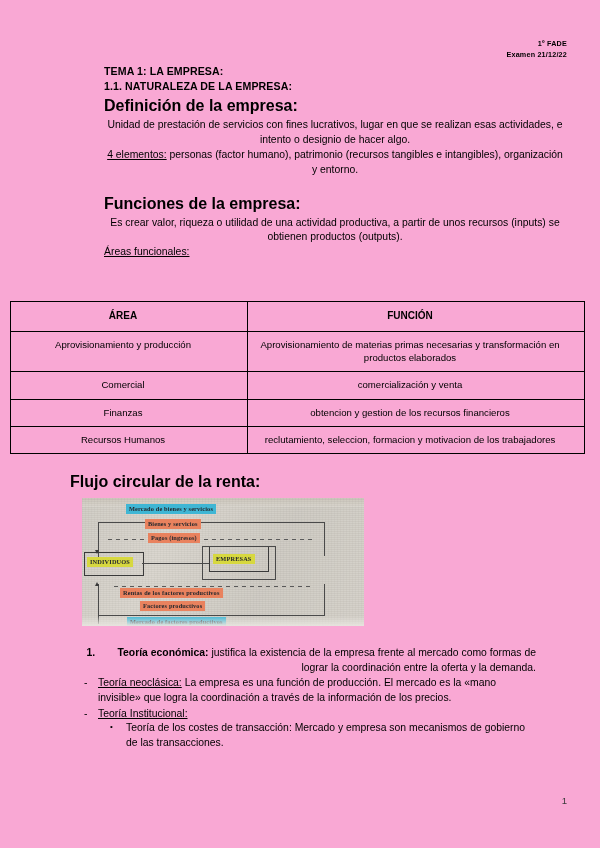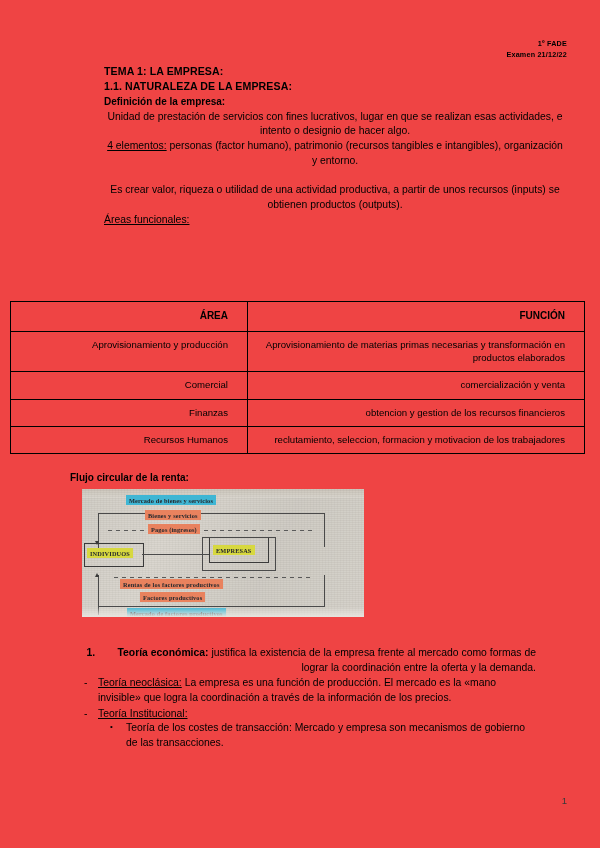--- a/index.html
+++ b/index.html
@@ -12,21 +12,21 @@
     height: 848px;
     position: relative;
     font-family: "Liberation Sans", sans-serif;
     color: #000000;
     overflow: hidden;
   }
 
   .page {
     position: absolute;
     inset: 0;
-    background: #ef4444;
+    background: #f9a8d4;
   }
 
   
   .doc-header {
     position: absolute;
     top: 38px;
     right: 33px;
     text-align: right;
     font-size: 7.2px;
     font-weight: bold;
@@ -50,21 +50,21 @@
     font-size: 10.6px;
     letter-spacing: 0.1px;
   }
   .sub-ttl {
     font-weight: bold;
     font-size: 10.6px;
     letter-spacing: 0.1px;
   }
   .lead {
     font-weight: bold;
-    font-size: 10px;
+    font-size: 16px;
     margin-top: 1px;
   }
   p.para {
     margin: 0;
     text-align: center;
   }
   .u { text-decoration: underline; }
   .b { font-weight: bold; }
   .gap-md { height: 14px; }
 
@@ -78,21 +78,21 @@
   table.areas {
     border-collapse: collapse;
     width: 100%;
     table-layout: fixed;
     font-size: 9.6px;
   }
   table.areas td, table.areas th {
     border: 1px solid #000;
     padding: 6px 19px 7px 7px;
     vertical-align: top;
-    text-align: right;
+    text-align: center;
     font-weight: normal;
     line-height: 1.38;
   }
   table.areas th {
     font-weight: bold;
     font-size: 10px;
     padding-top: 7px;
     padding-bottom: 8px;
   }
   table.areas col.c1 { width: 237px; }
@@ -255,20 +255,21 @@
   <div class="body-col">
     <div class="ttl">TEMA 1: LA EMPRESA:</div>
     <div class="sub-ttl">1.1. NATURALEZA DE LA EMPRESA:</div>
 
     <div class="lead">Definición de la empresa:</div>
     <p class="para">Unidad de prestación de servicios con fines lucrativos, lugar en que se realizan esas actividades, e intento o designio de hacer algo.</p>
     <p class="para"><span class="u">4 elementos:</span><span> personas (factor humano), patrimonio (recursos tangibles e intangibles), organización y entorno.</span></p>
 
     <div class="gap-md"></div>
 
+    <div class="lead">Funciones de la empresa:</div>
     <p class="para">Es crear valor, riqueza o utilidad de una actividad productiva, a partir de unos recursos (inputs) se obtienen productos (outputs).</p>
     <p class="para u" style="display:inline-block">Áreas funcionales:</p>
   </div>
 
   <div class="tbl-wrap">
     <table class="areas">
       <colgroup>
           <col class="c1">
           <col class="c2">
         </colgroup>

